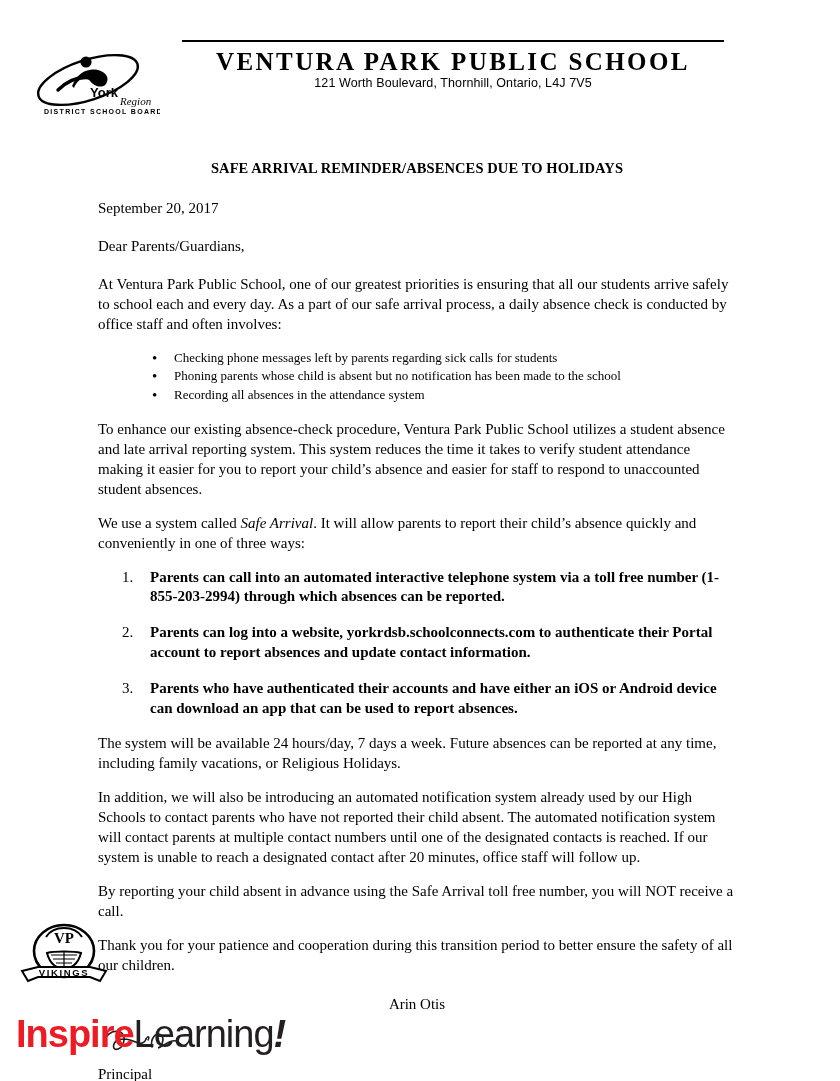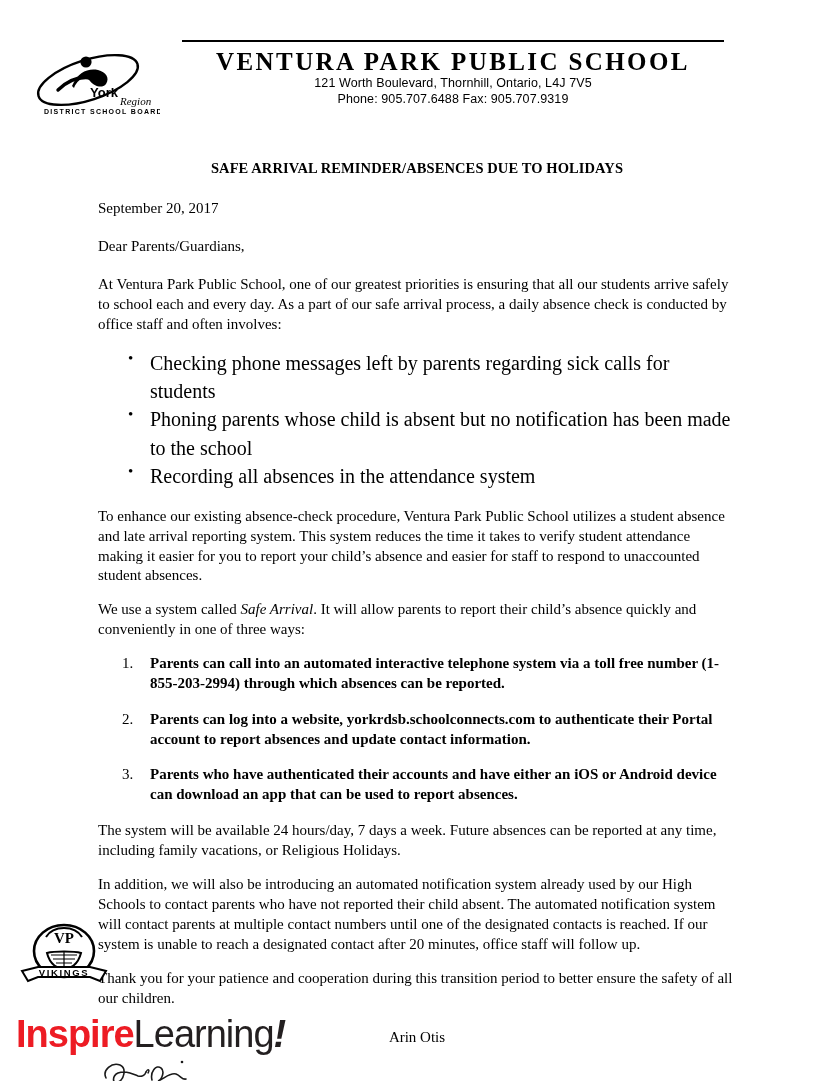--- a/index.html
+++ b/index.html
@@ -90,23 +90,24 @@
   }
   .date-line { margin-bottom: 18px; }
   .salutation { margin-bottom: 18px; }
 
   ul.bullets {
     margin: 4px 0 16px 0;
     padding-left: 52px;
     list-style: none;
   }
   ul.bullets li {
-    font-size: 20px;
+    font-size: 13px;
     line-height: 1.42;
     position: relative;
+    margin-left: 24px;
   }
   ul.bullets li::before {
     content: "\2022";
     position: absolute;
     left: -22px;
     top: -1px;
     font-size: 15px;
   }
 
   ol.numbered {
@@ -196,21 +197,20 @@
         <text x="62" y="47" font-family="'Liberation Sans', sans-serif" font-size="13" font-weight="bold" fill="#000">York</text>
         <text x="92" y="55" font-family="'Liberation Serif', serif" font-size="11" font-style="italic" fill="#000">Region</text>
         <text x="16" y="64" font-family="'Liberation Sans', sans-serif" font-size="7" font-weight="bold" letter-spacing="1.3" fill="#000">DISTRICT SCHOOL BOARD</text>
       </svg>
     </div>
 
     <div class="letterhead">
       <div class="lh-rule"></div>
       <div class="school-name">VENTURA PARK PUBLIC SCHOOL</div>
       <div class="addr-line">121 Worth Boulevard, Thornhill, Ontario, L4J 7V5</div>
-      <div class="addr-line">Phone: 905.707.6488   Fax: 905.707.9319</div>
     </div>
   </div>
 
   <div class="body-wrap">
 
     <div class="subject" style="margin:0 0 22px 0;">SAFE ARRIVAL REMINDER/ABSENCES DUE TO HOLIDAYS</div>
 
     <p class="para date-line">September 20, 2017</p>
 
     <p class="para salutation">Dear Parents/Guardians,</p>
@@ -232,20 +232,21 @@
     <ol class="numbered">
       <li>Parents can call into an automated interactive telephone system via a toll free number (1-855-203-2994) through which absences can be reported.</li>
       <li>Parents can log into a website, yorkrdsb.schoolconnects.com to authenticate their Portal account to report absences and update contact information.</li>
       <li>Parents who have authenticated their accounts and have either an iOS or Android device can download an app that can be used to report absences.</li>
     </ol>
 
     <p class="para">The system will be available 24 hours/day, 7 days a week.  Future absences can be reported at any time, including family vacations, or Religious Holidays.</p>
 
     <p class="para">In addition, we will also be introducing an automated notification system already used by our High Schools to contact parents who have not reported their child absent. The automated notification system will contact parents at multiple contact numbers until one of the designated contacts is reached. If our system is unable to reach a designated contact after 20 minutes, office staff will follow up.</p>
 
+    <p class="para">By reporting your child absent in advance using the Safe Arrival toll free number, you will NOT receive a call.</p>
 
     <p class="para">Thank you for your patience and cooperation during this transition period to better ensure the safety of all our children.</p>
 
     <p class="sig-name">Arin Otis</p>
 
     <div class="sig-mark">
       <svg width="150" height="42" viewBox="0 0 150 42" xmlns="http://www.w3.org/2000/svg">
         <path d="M8 26 C4 18, 14 10, 22 13 C29 16, 26 28, 20 30 C14 32, 14 24, 20 21
                  C28 18, 34 22, 40 24 C44 25, 47 23, 48 20" fill="none" stroke="#1a1a1a" stroke-width="1.6" stroke-linecap="round"></path>
         <path d="M54 28 C52 20, 58 12, 63 16 C67 19, 64 28, 60 29 C66 27, 72 20, 78 22

